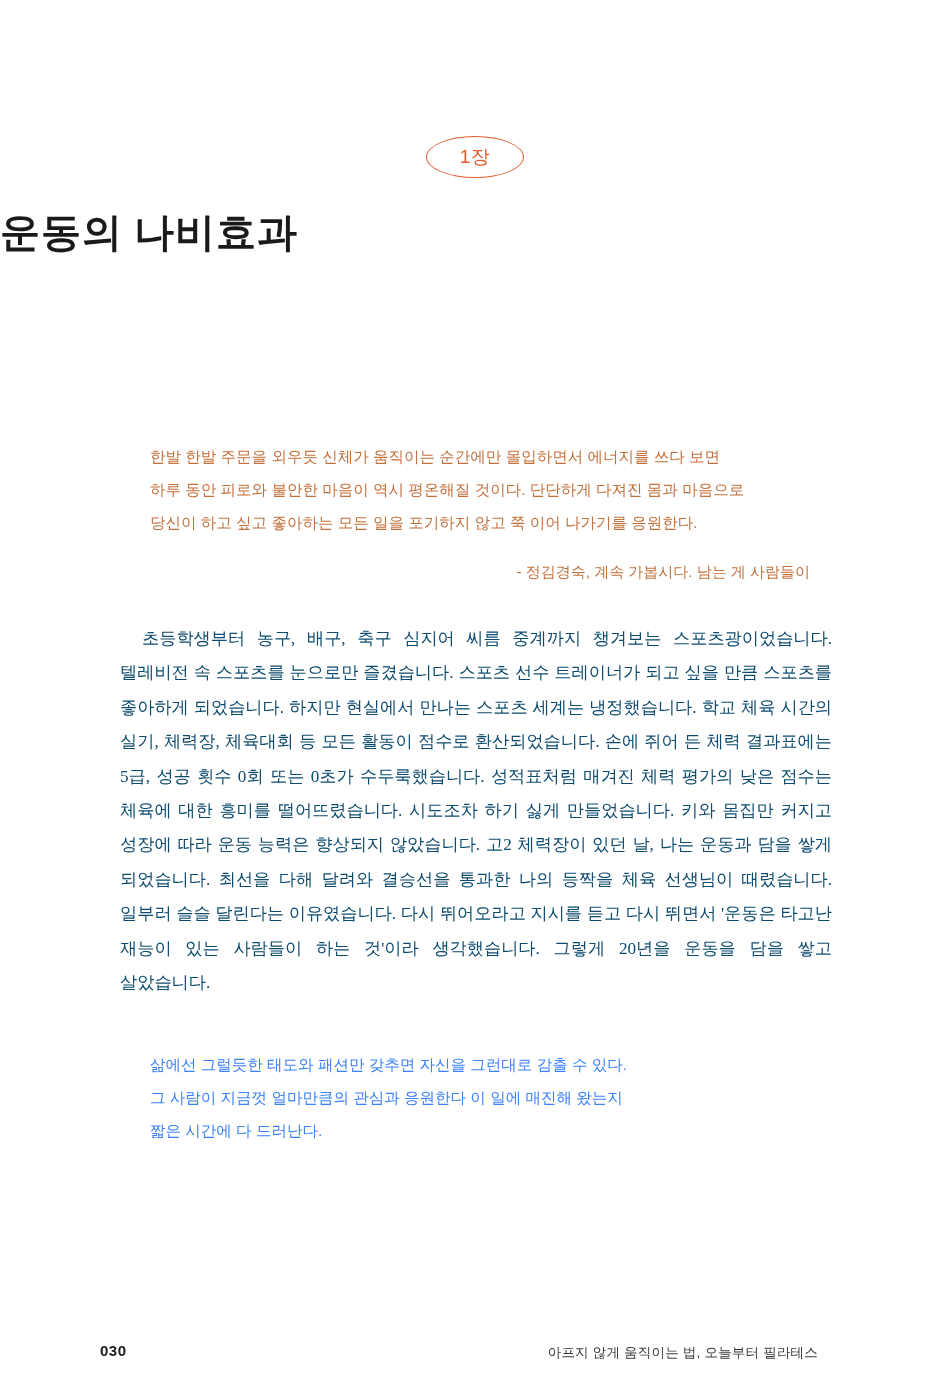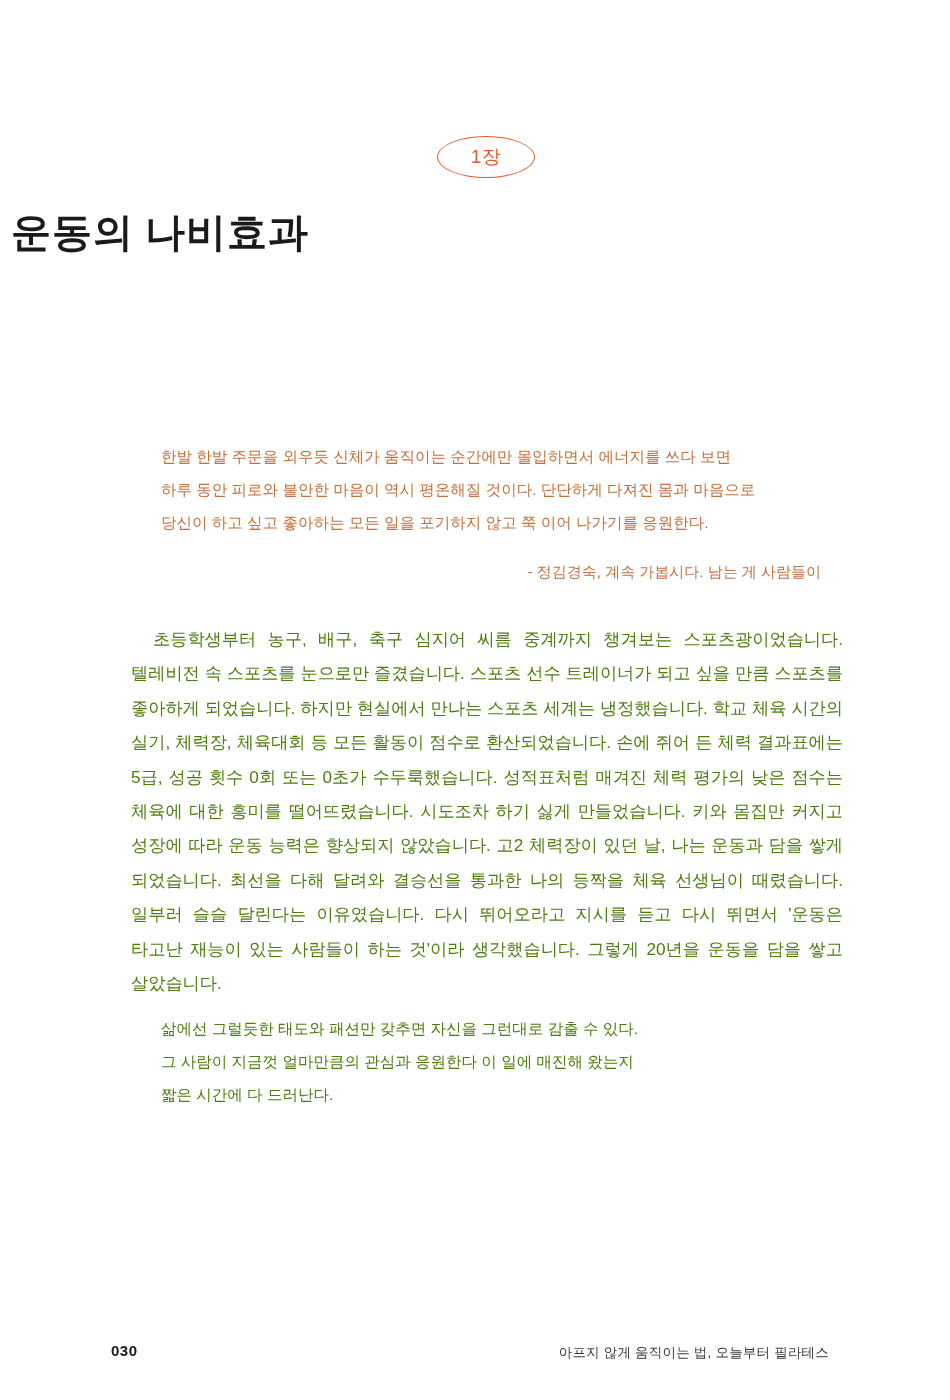--- a/index.html
+++ b/index.html
@@ -12,21 +12,20 @@
     height: 1400px;
     position: relative;
     font-family: "Liberation Sans", "DejaVu Sans", sans-serif;
     color: #231f20;
     overflow: hidden;
   }
 
   .page {
     position: absolute;
     inset: 0;
-    margin-left: 11px;
   }
 
   
   .chapter-badge-wrap {
     position: absolute;
     top: 136px;
     left: 0;
     width: 950px;
     display: flex;
     justify-content: center;
@@ -78,36 +77,36 @@
     font-size: 15px;
     color: #c2703c;
   }
 
   
   .body-text {
     position: absolute;
     top: 622px;
     left: 120px;
     width: 712px;
-    font-family: Liberation Sans, sans-serif;
+    font-family: Liberation Serif, serif;
     font-size: 17.2px;
     line-height: 34.4px;
-    color: #4d7c0f;
+    color: #0c4a6e;
     text-align: justify;
     text-indent: 22px;
     word-break: keep-all;
   }
 
   
   .quote-block {
     position: absolute;
-    top: 1012px;
+    top: 1048px;
     left: 150px;
     width: 680px;
-    color: #4d7c0f;
+    color: #3b82f6;
     font-size: 15.5px;
     line-height: 33px;
   }
   .quote-block .line {
     white-space: nowrap;
   }
 
   
   .footer {
     position: absolute;

